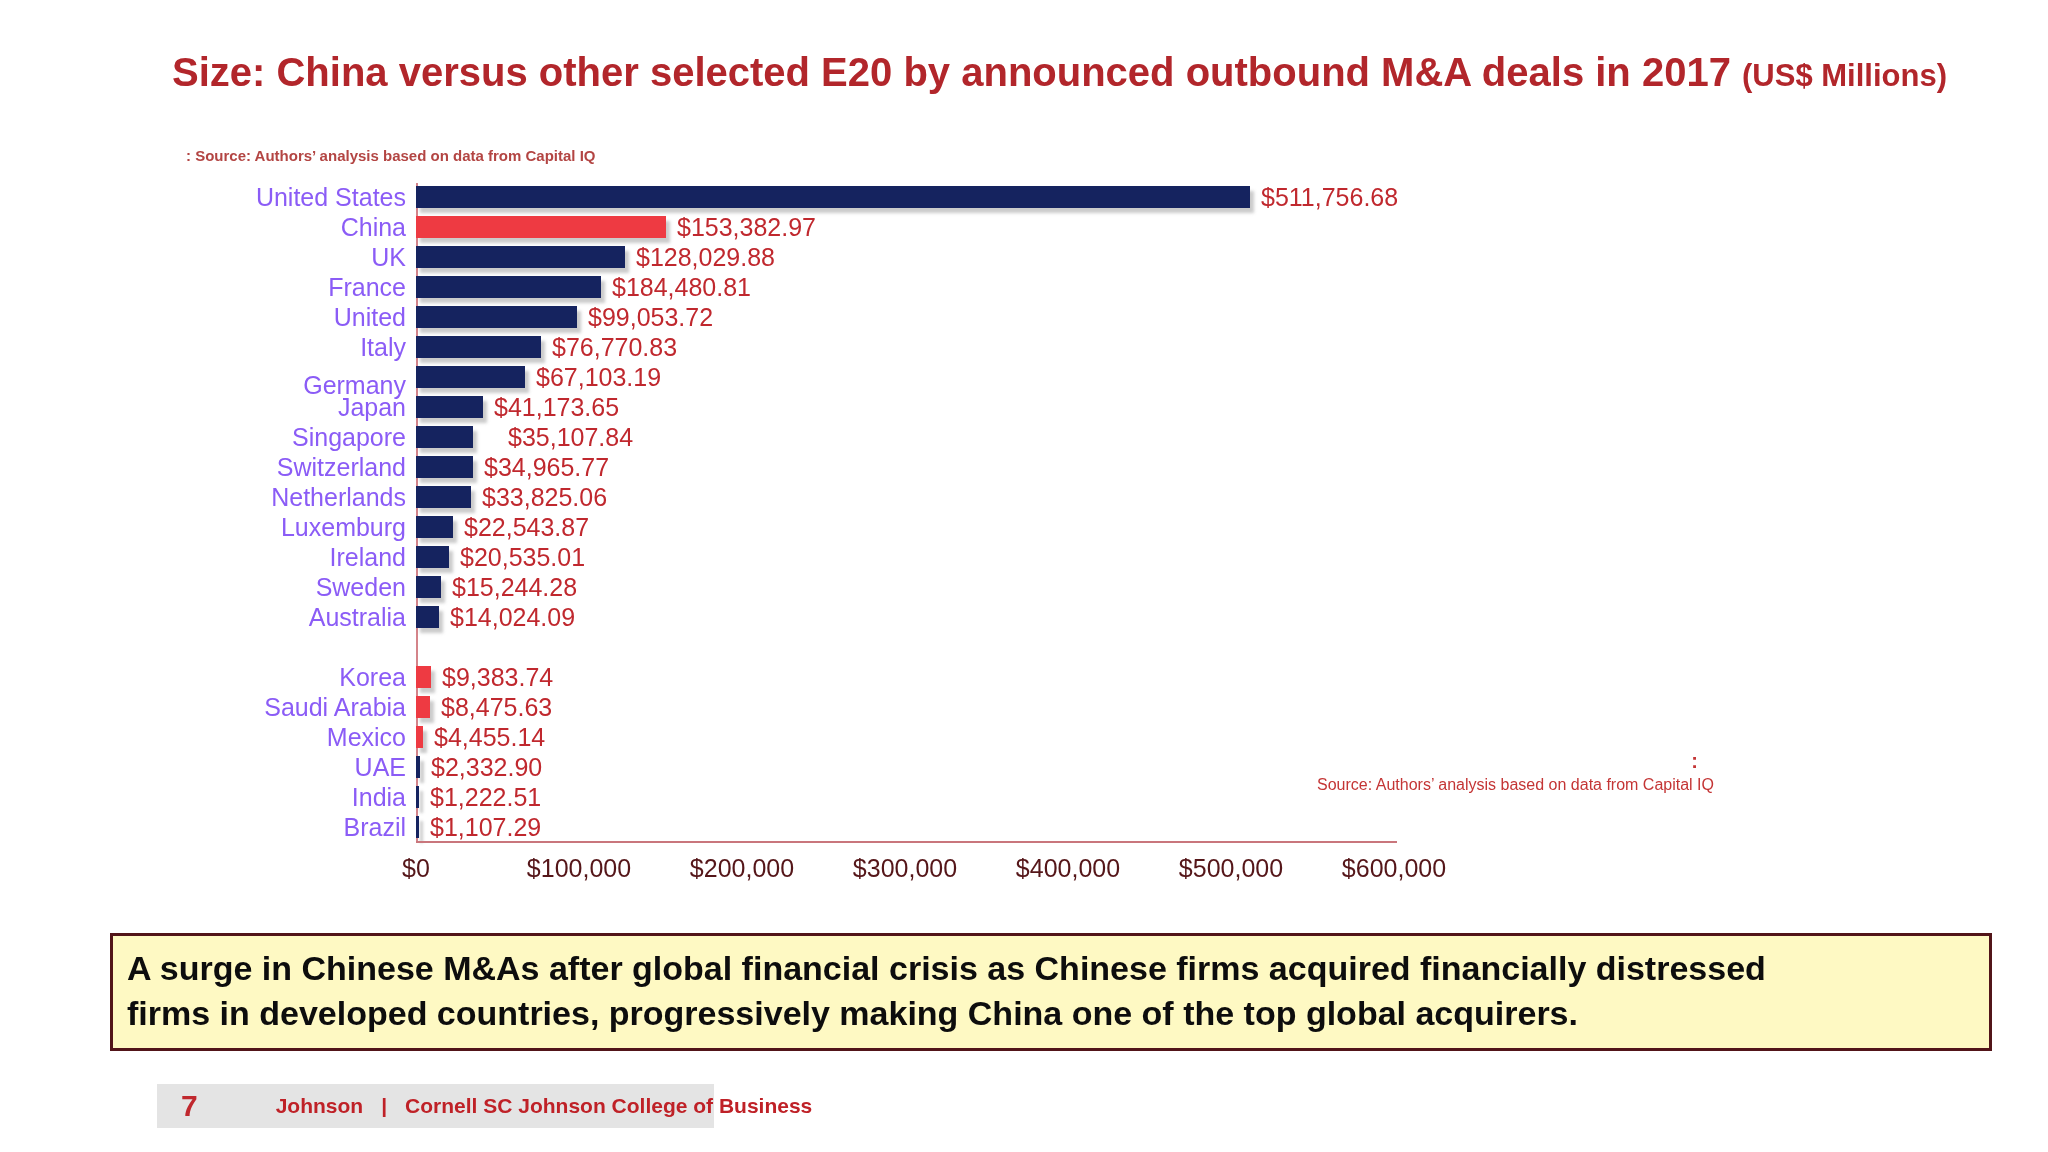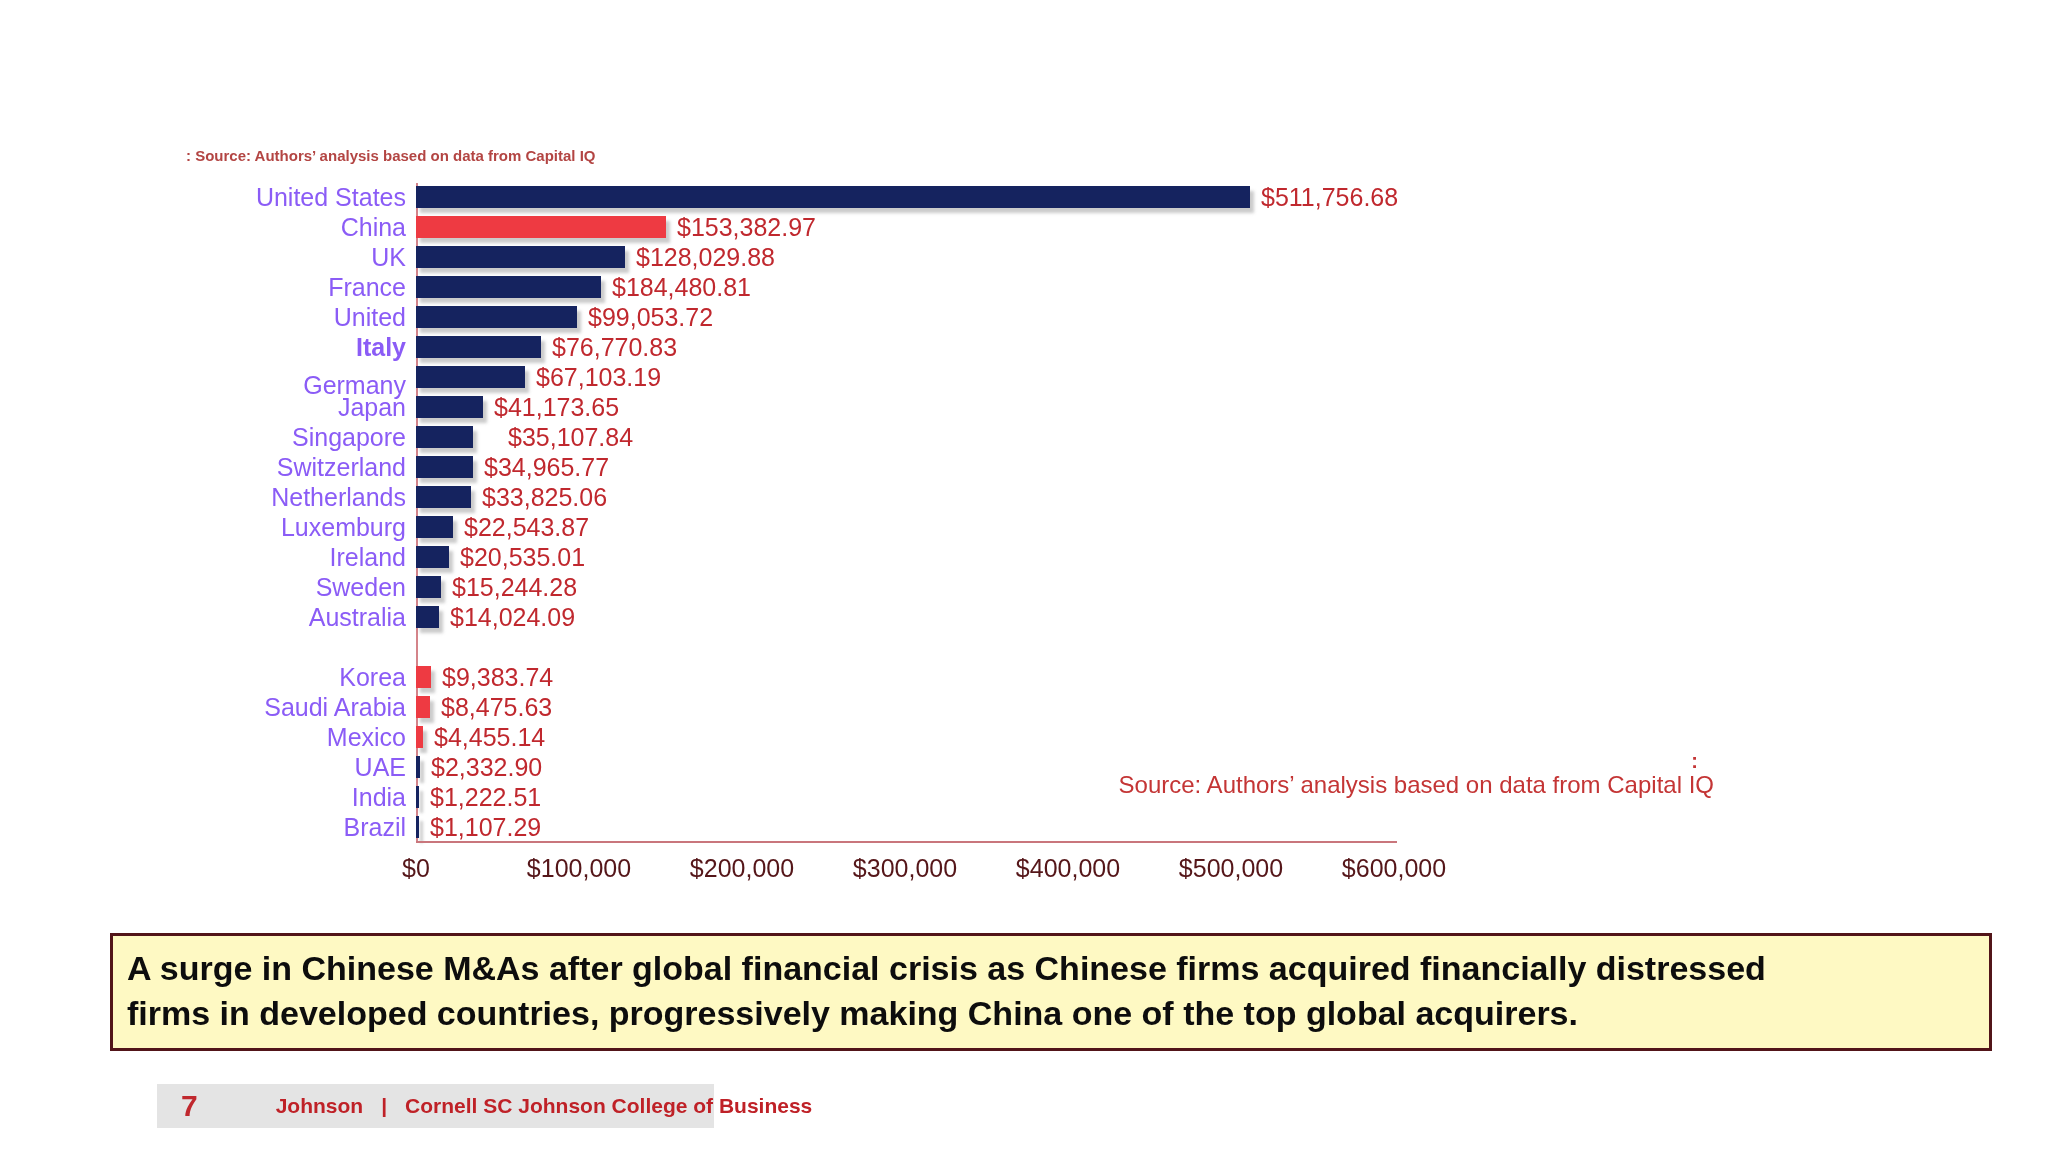--- a/index.html
+++ b/index.html
@@ -46,21 +46,21 @@
   .x-tick{
     position:absolute;width:180px;text-align:center;top:854px;
     font-size:25px;color:#551619;
   }
 
   
   .source-right{
     position:absolute;right:334px;top:750px;text-align:right;color:#c43535;
   }
   .source-right .colon{font-size:20px;font-weight:bold;padding-right:16px;line-height:22px;}
-  .source-right .src-text{font-size:24px;line-height:26px;}
+  .source-right .src-text{font-size:16px;line-height:26px;}
 
   
   .callout{
     position:absolute;left:110px;top:933px;width:1848px;
     border:3px solid #521519;background:#fef9c3;
     padding:10px 14px 12px 14px;
     font-size:34px;font-weight:bold;color:#0d0d0d;line-height:45px;
   }
 
   
@@ -74,20 +74,24 @@
   .footer .brand-line{
     margin-left:78px;color:#bf2127;font-size:21px;font-weight:bold;white-space:nowrap;
     display:flex;gap:18px;
   }
 </style>
 </head>
 <body>
 
 <div class="slide">
 
+  <div class="title">
+    <span>Size: China versus other selected E20 by announced outbound M&amp;A deals in 2017</span>
+    <span class="suffix">(US$ Millions)</span>
+  </div>
 
   <div class="source-top">: Source: Authors’ analysis based on data from Capital IQ</div>
 
   <div class="chart">
     <div class="y-axis-line"></div>
     <div id="rows">
         <div class="cat-label" style="left: 116px; top: 183px;">United States</div>
         <div class="bar navy" style="left: 416px; top: 186px; width: 834px;"></div>
         <div class="val-label" style="left: 1261px; top: 183px;">$511,756.68</div>
         <div class="cat-label" style="left: 116px; top: 213px;">China</div>
@@ -95,21 +99,21 @@
         <div class="val-label" style="left: 677px; top: 213px;">$153,382.97</div>
         <div class="cat-label" style="left: 116px; top: 243px;">UK</div>
         <div class="bar navy" style="left: 416px; top: 246px; width: 209px;"></div>
         <div class="val-label" style="left: 636px; top: 243px;">$128,029.88</div>
         <div class="cat-label" style="left: 116px; top: 273px;">France</div>
         <div class="bar navy" style="left: 416px; top: 276px; width: 185px;"></div>
         <div class="val-label" style="left: 612px; top: 273px;">$184,480.81</div>
         <div class="cat-label" style="left: 116px; top: 303px;">United</div>
         <div class="bar navy" style="left: 416px; top: 306px; width: 161px;"></div>
         <div class="val-label" style="left: 588px; top: 303px;">$99,053.72</div>
-        <div class="cat-label" style="left: 116px; top: 333px; font-weight: bold;">Italy</div>
+        <div class="cat-label" style="left: 116px; top: 333px;">Italy</div>
         <div class="bar navy" style="left: 416px; top: 336px; width: 125px;"></div>
         <div class="val-label" style="left: 552px; top: 333px;">$76,770.83</div>
         <div class="cat-label" style="left: 116px; top: 371px;">Germany</div>
         <div class="bar navy" style="left: 416px; top: 366px; width: 109px;"></div>
         <div class="val-label" style="left: 536px; top: 363px;">$67,103.19</div>
         <div class="cat-label" style="left: 116px; top: 393px;">Japan</div>
         <div class="bar navy" style="left: 416px; top: 396px; width: 67px;"></div>
         <div class="val-label" style="left: 494px; top: 393px;">$41,173.65</div>
         <div class="cat-label" style="left: 116px; top: 423px;">Singapore</div>
         <div class="bar navy" style="left: 416px; top: 426px; width: 57px;"></div>

